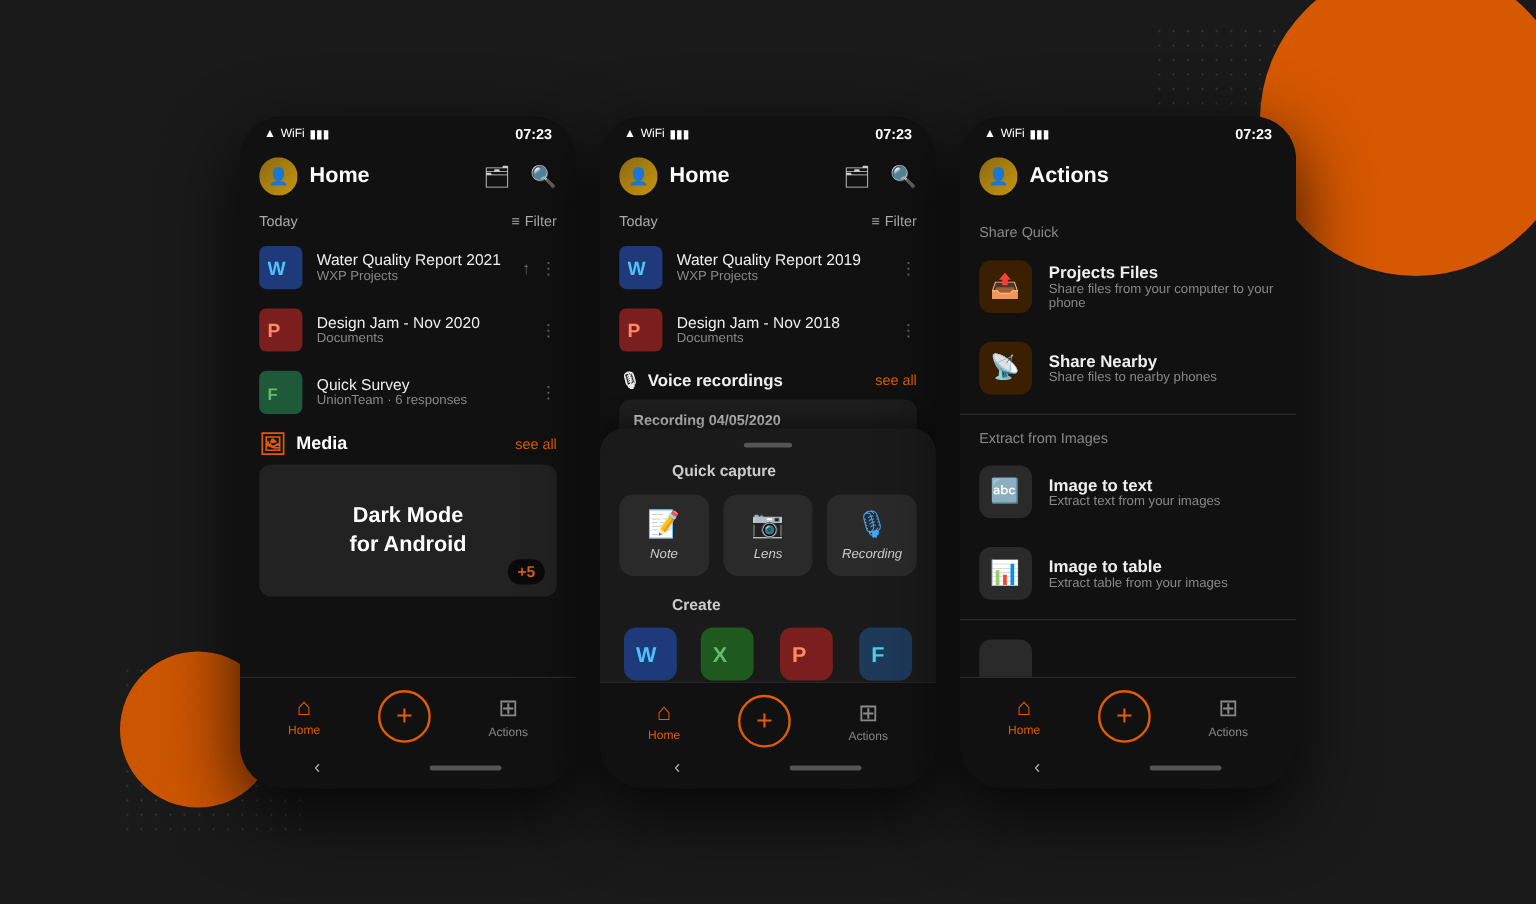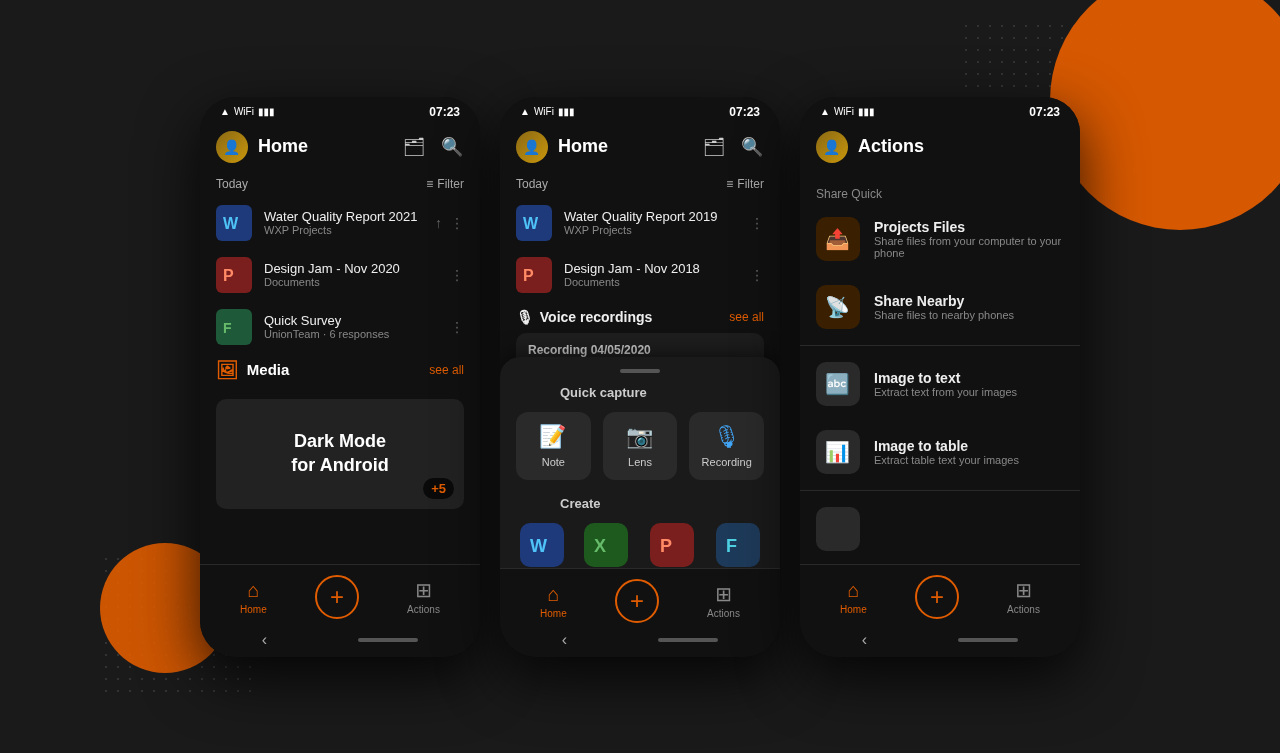--- a/index.html
+++ b/index.html
@@ -248,21 +248,21 @@
       gap: 8px;
     }
 
     .see-all {
       font-size: 12px;
       color: #e05c00;
     }
 
     
     .media-thumbnail {
-      margin: 12px 16px;
+      margin: 0 16px;
       border-radius: 10px;
       overflow: hidden;
       background: #222;
       height: 110px;
       display: flex;
       align-items: center;
       justify-content: center;
       position: relative;
     }
 
@@ -448,20 +448,21 @@
       cursor: pointer;
     }
 
     .capture-icon {
       font-size: 22px;
     }
 
     .capture-label {
       font-size: 11px;
       color: #ccc;
+      font-style: italic;
     }
 
     .create-row {
       display: flex;
       gap: 12px;
     }
 
     .create-btn {
       flex: 1;
       display: flex;
@@ -851,38 +852,39 @@
           <span style="color:#e05c00;font-size:20px;">📡</span>
         </div>
         <div class="action-info">
           <div class="action-title">Share Nearby</div>
           <div class="action-desc">Share files to nearby phones</div>
         </div>
       </div>
 
       <div class="divider"></div>
 
+      <div class="actions-section-title">Extract from Images</div>
 
       <div class="action-item">
         <div class="action-icon" style="background:#2a2a2a;">
           <span style="color:#e05c00;font-size:20px;">🔤</span>
         </div>
         <div class="action-info">
           <div class="action-title">Image to text</div>
           <div class="action-desc">Extract text from your images</div>
         </div>
       </div>
 
       <div class="action-item">
         <div class="action-icon" style="background:#2a2a2a;">
           <span style="color:#e05c00;font-size:20px;">📊</span>
         </div>
         <div class="action-info">
           <div class="action-title">Image to table</div>
-          <div class="action-desc">Extract table text your images</div>
+          <div class="action-desc">Extract table from your images</div>
         </div>
       </div>
 
       <div class="divider"></div>
 
 
       <div class="action-item">
         <div class="action-icon" style="background:#2a2a2a;">
           
         </div>

